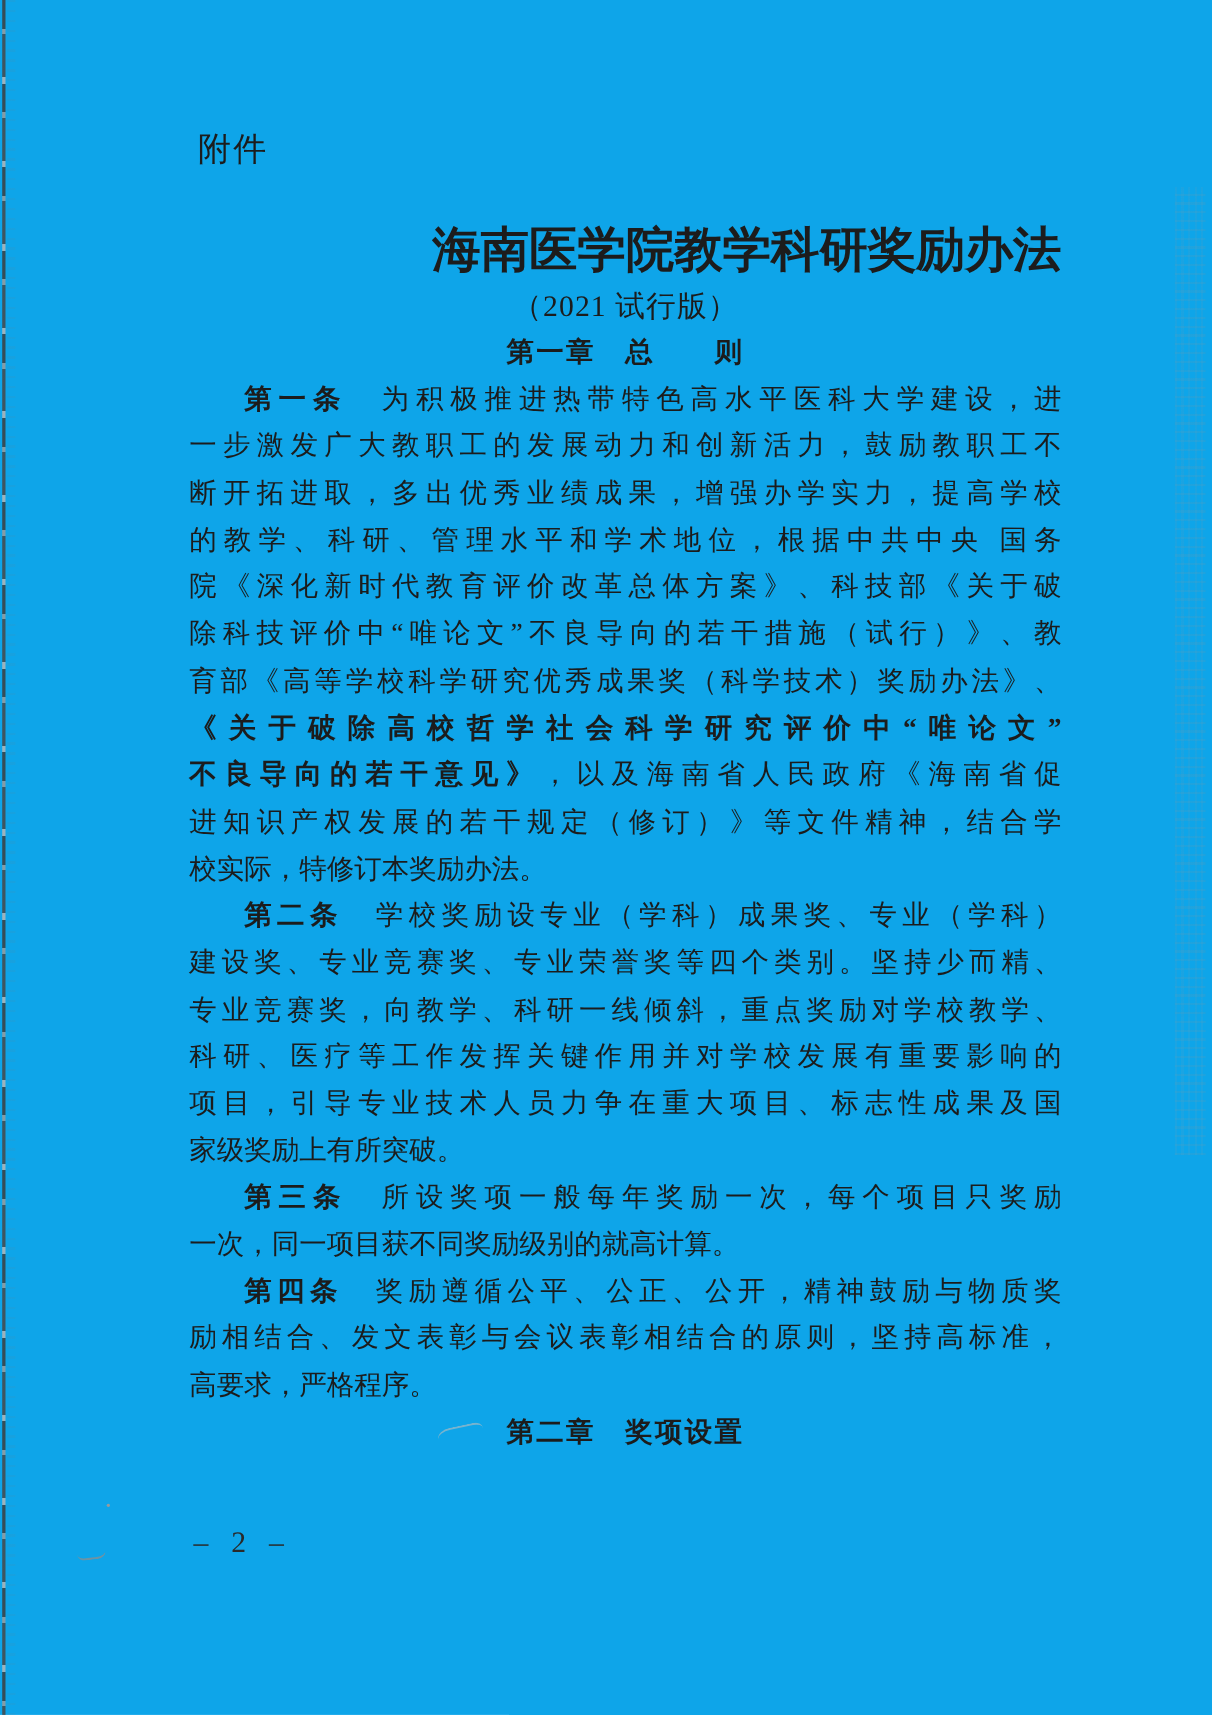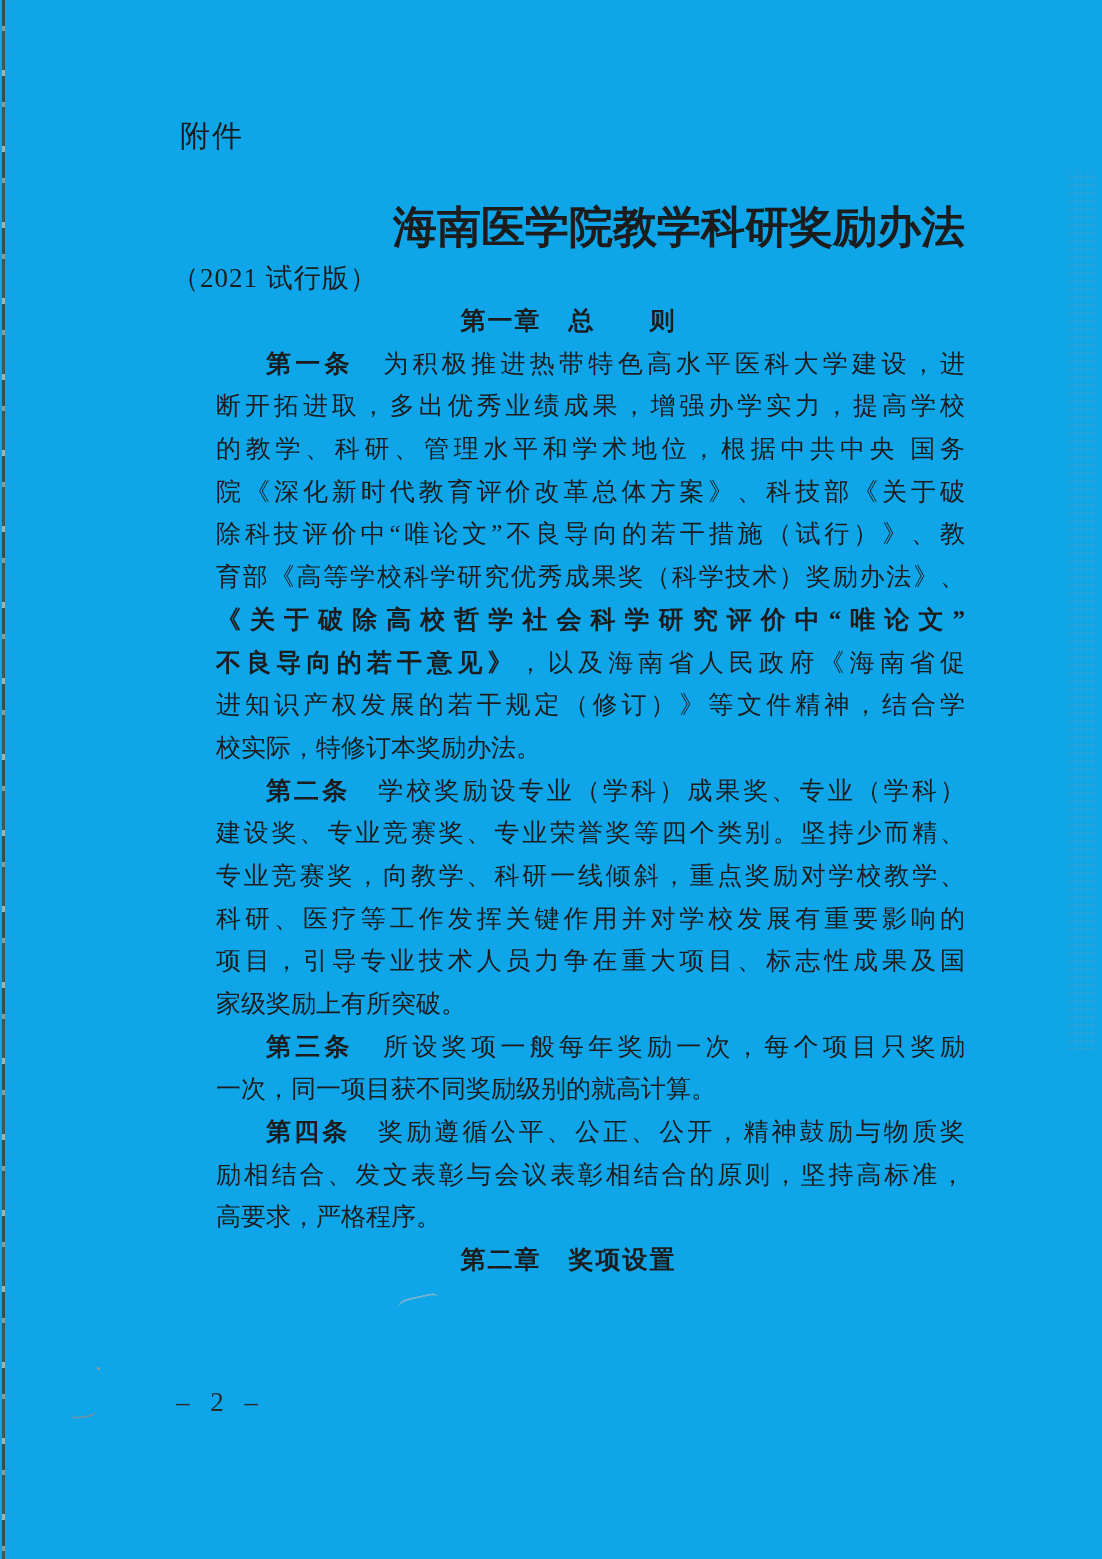--- a/index.html
+++ b/index.html
@@ -56,33 +56,32 @@
     position:absolute;left:8px;top:118px;
     font-size:30px;line-height:36px;letter-spacing:2px;
   }
   .doc-title{
     position:absolute;left:0;top:186px;width:100%;
     text-align:right;font-size:44px;line-height:52px;
     font-weight:700;letter-spacing:0px;margin-top:16px;
   }
   .doc-subtitle{
     position:absolute;left:0;top:260px;width:100%;
-    text-align:left;font-size:27px;line-height:36px;letter-spacing:1px;
+    text-align:center;font-size:27px;line-height:36px;letter-spacing:1px;
   }
   .lines{position:absolute;left:0;top:300px;width:100%;}
   .line{
     height:42.7px;line-height:42.7px;font-size:25px;
     white-space:nowrap;
   }
   .line.body{
     text-align:justify;text-align-last:justify;
     -moz-text-align-last:justify;
     text-justify:inter-character;
     white-space:normal;
-    margin-left:44px;
   }
   .line.body.last{text-align-last:left;}
   .line.indent{text-indent:2em;}
   .line.chapter{
     text-align:center;font-weight:700;letter-spacing:2px;white-space:normal;
   }
   .b{font-weight:700;}
   .page-number{
     position:absolute;left:4px;top:1385px;
     font-size:27px;line-height:34px;letter-spacing:7px;color:#2a2a2a;
@@ -99,20 +98,21 @@
   <div class="smudge-pagenum"></div>
   <div class="dot-artifact"></div>
 
   <div class="content">
     <div class="attach">附件</div>
     <div class="doc-title">海南医学院教学科研奖励办法</div>
     <div class="doc-subtitle">（2021 试行版）</div>
     <div class="lines">
         <div class="line chapter"><span class="b">第一章　总　　则</span></div>
         <div class="line body indent"><span class="b">第一条</span><span>　为积极推进热带特色高水平医科大学建设，进</span></div>
+        <div class="line body"><span>一步激发广大教职工的发展动力和创新活力，鼓励教职工不</span></div>
         <div class="line body"><span>断开拓进取，多出优秀业绩成果，增强办学实力，提高学校</span></div>
         <div class="line body"><span>的教学、科研、管理水平和学术地位，根据中共中央 国务</span></div>
         <div class="line body"><span>院《深化新时代教育评价改革总体方案》、科技部《关于破</span></div>
         <div class="line body"><span>除科技评价中“唯论文”不良导向的若干措施（试行）》、教</span></div>
         <div class="line body"><span>育部《高等学校科学研究优秀成果奖（科学技术）奖励办法》、</span></div>
         <div class="line body"><span class="b">《关于破除高校哲学社会科学研究评价中“唯论文”</span></div>
         <div class="line body"><span class="b">不良导向的若干意见》</span><span>，以及海南省人民政府《海南省促</span></div>
         <div class="line body"><span>进知识产权发展的若干规定（修订）》等文件精神，结合学</span></div>
         <div class="line body last"><span>校实际，特修订本奖励办法。</span></div>
         <div class="line body indent"><span class="b">第二条</span><span>　学校奖励设专业（学科）成果奖、专业（学科）</span></div>

